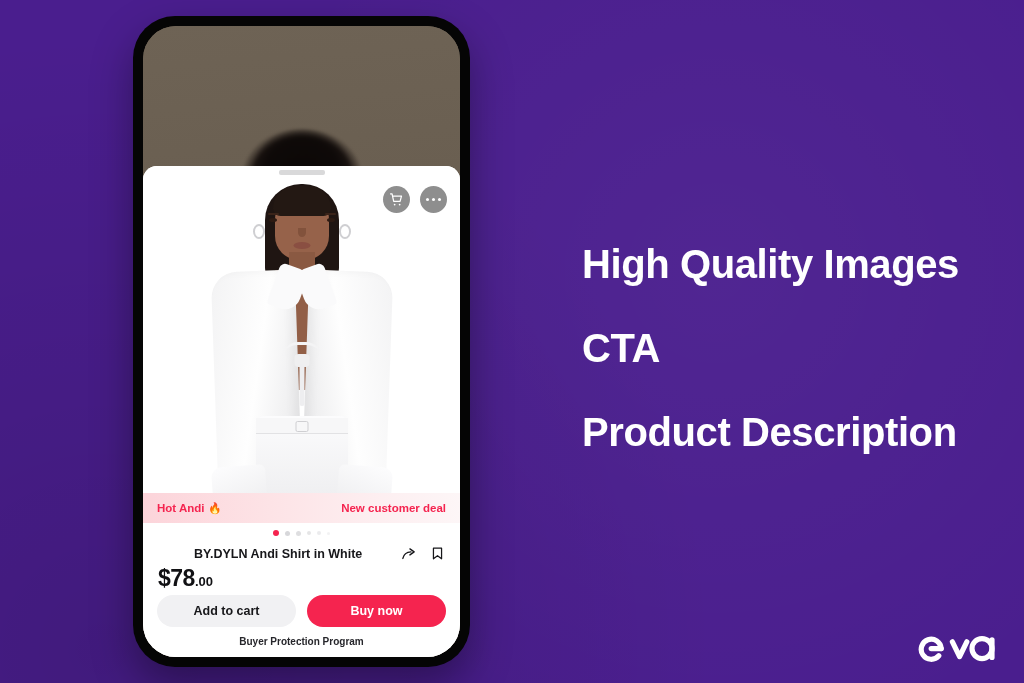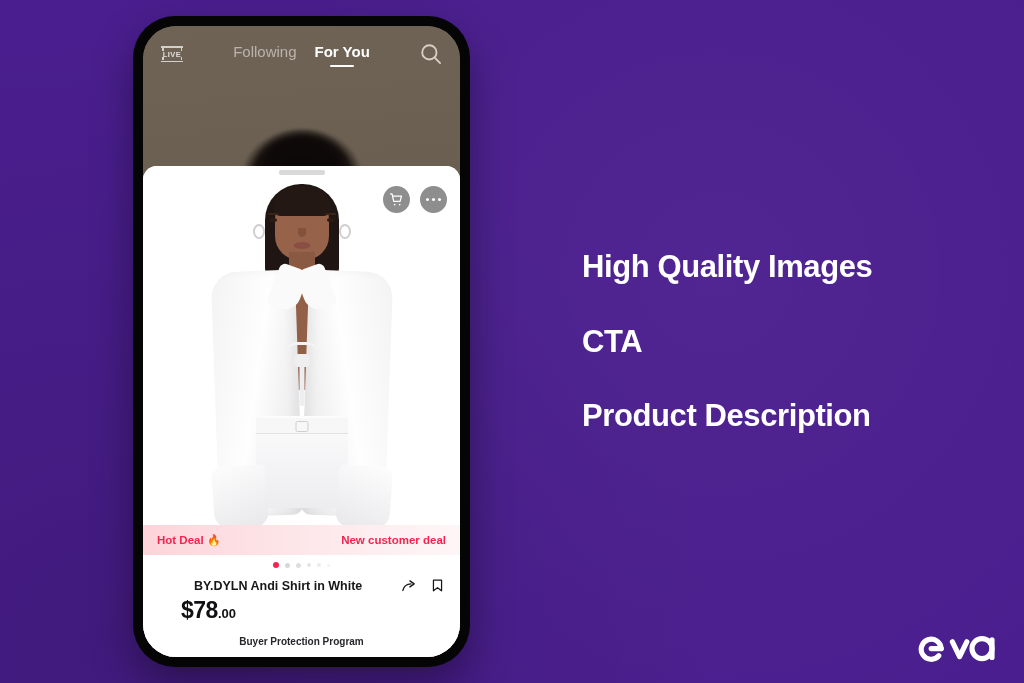--- a/index.html
+++ b/index.html
@@ -292,21 +292,20 @@
     padding: 3px 15px 0 15px;
     background: #fff;
     height: 26px;
     overflow: hidden;
   }
   .price-main {
     font-size: 23px;
     font-weight: bold;
     color: #111114;
     letter-spacing: -0.5px;
-    margin-left: 23px;
   }
   .price-cents {
     font-size: 13px;
     font-weight: bold;
     color: #111114;
   }
 
   
   .bottom-bar {
     flex: 0 0 auto;
@@ -338,28 +337,27 @@
   }
 
   
   .headings {
     position: absolute;
     left: 582px;
     top: 243px;
     width: 400px;
   }
   .heading {
-    font-size: 31px;
+    font-size: 40px;
     font-weight: bold;
     color: #ffffff;
     letter-spacing: -0.4px;
     line-height: 1.05;
     margin-bottom: 42px;
     white-space: nowrap;
-    margin-top: 8px;
   }
   .heading:last-child { margin-bottom: 0; }
 
   
   .eva-logo {
     position: absolute;
     right: 22px;
     bottom: 16px;
     width: 84px;
     height: 40px;
@@ -370,42 +368,20 @@
 
 <div class="bg-noise"></div>
 
 <div class="phone">
   <div class="phone-screen">
 
     <div class="feed-bg">
       <div class="feed-hair"></div>
     </div>
 
-    <div class="top-nav">
-
-      <div class="live-badge">
-        <span class="bar-top"></span>
-        <span class="bar-bot"></span>
-        <span class="tick" style="left:3px;top:5px;"></span>
-        <span class="tick" style="right:3px;top:5px;"></span>
-        <span class="tick" style="left:3px;bottom:5px;"></span>
-        <span class="tick" style="right:3px;bottom:5px;"></span>
-        <span class="live-text">LIVE</span>
-      </div>
-
-      <div class="nav-center">
-        <div class="nav-tab">Following</div>
-        <div class="nav-tab active">For You</div>
-      </div>
-
-      <svg class="search-icon" viewBox="0 0 24 24" fill="none" stroke="#efe9e1" stroke-width="1.7">
-        <circle cx="10.5" cy="10.5" r="6.6"></circle>
-        <line x1="15.4" y1="15.4" x2="20.4" y2="20.4" stroke-linecap="round"></line>
-      </svg>
-    </div>
 
     <div class="product-card">
 
       <div class="media">
 
         <div class="model">
           <span class="m-hanger"></span>
           <span class="m-hair-back"></span>
           <span class="m-face"></span>
           <span class="m-hair-top"></span>
@@ -447,21 +423,21 @@
               <i></i>
                 <i></i>
                 <i></i>
             </span>
           </div>
         </div>
       </div>
 
       <div class="hot-deal">
         <div class="hot-deal-left">
-          <span>Hot Deal</span>
+          <span>Hot Andi</span>
           <span class="flame">🔥</span>
         </div>
         <div class="hot-deal-right">New customer deal</div>
       </div>
 
       <div class="dots-row">
           <span class="dot active" style="width: 6px; height: 6px; opacity: 1;"></span>
           <span class="dot" style="width: 5px; height: 5px; opacity: 0.9;"></span>
           <span class="dot" style="width: 5px; height: 5px; opacity: 0.75;"></span>
           <span class="dot" style="width: 4.5px; height: 4.5px; opacity: 0.6;"></span>
@@ -480,20 +456,24 @@
             <path d="M5.5 3.5h13v17l-6.5-5-6.5 5z"></path>
           </svg>
         </div>
       </div>
 
       <div class="price-row">
         <span class="price-main">$78</span><span class="price-cents">.00</span>
       </div>
 
       <div class="bottom-bar">
+        <div class="cta-row">
+          <button class="btn btn-secondary">Add to cart</button>
+          <button class="btn btn-primary">Buy now</button>
+        </div>
         <div class="protection">Buyer Protection Program</div>
       </div>
 
     </div>
   </div>
 </div>
 
 <div class="headings">
   <div class="heading">High Quality Images</div>
   <div class="heading">CTA</div>

